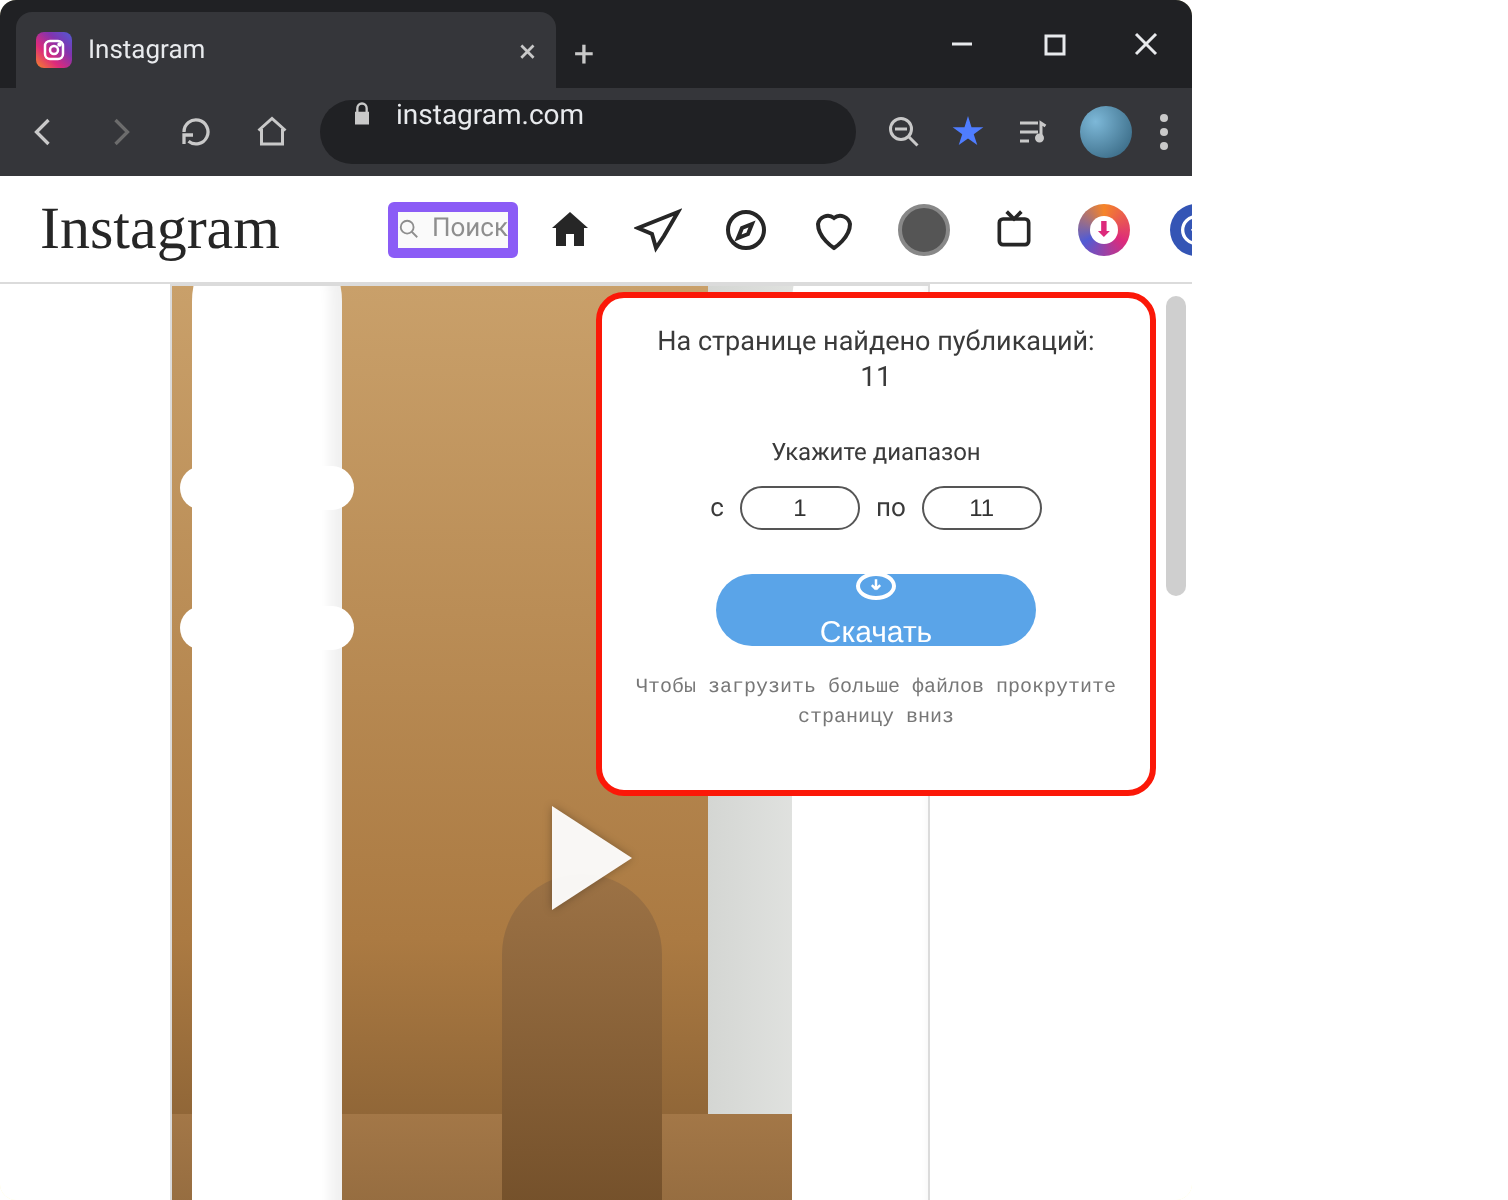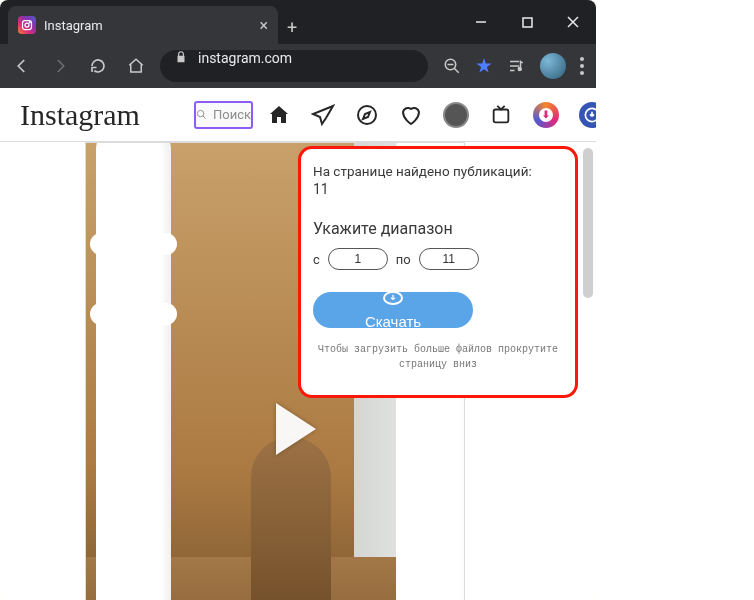--- a/index.html
+++ b/index.html
@@ -20,21 +20,21 @@
   .addr .host { color:#e8eaed; }
   .toolbar-right { display:flex; align-items:center; gap:10px; }
   .chip-star { width:16px; height:16px; background:#4f7dff; clip-path: polygon(50% 0,61% 35%,98% 35%,68% 57%,79% 91%,50% 70%,21% 91%,32% 57%,2% 35%,39% 35%); }
   .avatar { width:26px; height:26px; border-radius:50%; background: radial-gradient(circle at 30% 30%, #7db8d8, #2f5e78); }
   .dots { display:flex; flex-direction:column; gap:3px; padding:4px; }
   .dots span { width:4px;height:4px;background:#c9c9c9;border-radius:50%; }
   
   .content { flex:1 1 auto; background:#fff; position:relative; overflow:hidden; }
   .ig-header { height:54px; border-bottom:1px solid #dbdbdb; display:flex; align-items:center; padding:0 20px; gap:14px; }
   .ig-logo { font-family: 'Brush Script MT', cursive; font-size:30px; font-weight:500; color:#262626; letter-spacing:0px; }
-  .ig-search { width:210px; height:28px; background:#fafafa; border:2px solid #8b5cf6; border-radius:3px; display:flex; align-items:center; justify-content:center; gap:6px; color:#8e8e8e; font-size:13px; margin-left:40px; }
+  .ig-search { width:210px; height:28px; background:#fafafa; border:5px solid #8b5cf6; border-radius:3px; display:flex; align-items:center; justify-content:center; gap:6px; color:#8e8e8e; font-size:13px; margin-left:40px; }
   .ig-nav { margin-left:auto; display:flex; align-items:center; gap:20px; }
   .ig-nav .nav-ic { width:24px; height:24px; color:#262626; display:flex; align-items:center; justify-content:center; }
   .story { width:26px;height:26px;border-radius:50%; background:#555; border:2px solid #888; }
   .ext-icon { width:26px; height:26px; border-radius:50%; display:flex; align-items:center; justify-content:center; }
   .ext1 { background: conic-gradient(#f58529,#dd2a7b,#515bd4,#f58529); }
   .ext1-inner { width:14px;height:14px;border-radius:50%;background:#fff; display:flex;align-items:center;justify-content:center;color:#dd2a7b;font-size:10px;font-weight:bold; }
   .ext2 { background:#3455b5; color:#fff; position:relative; }
   
   .feed { position:absolute; left:85px; top:54px; right:0; bottom:0; }
   .media { position:absolute; left:0; top:0; width:380px; height:546px; background: linear-gradient(180deg,#c9a06a 0%, #ab7a42 60%, #6a4a28 100%); border:1px solid #dbdbdb; overflow:hidden; }
@@ -46,24 +46,24 @@
   .balu { position:absolute; top:-30px; width:75px; height:620px; background:#fff; border-radius:40px; box-shadow: inset -6px 0 6px rgba(0,0,0,0.06); }
   .b1 { left:10px; }
   .b2 { left:310px; }
   .balu::before,.balu::after { content:""; position:absolute; left:-6px; right:-6px; height:22px; background:#fff; border-radius:20px; }
   .balu::before { top:120px; }
   .balu::after { top:190px; }
   .watermark { position:absolute; left:100px; top:80px; width:70px; height:56px; background:#fff; border-radius:50% 50% 48% 48%; display:flex; align-items:flex-end; justify-content:center; font-size:7px; font-weight:bold; color:#000; padding-bottom:8px; letter-spacing:-0.3px; box-shadow:0 1px 2px rgba(0,0,0,0.2); }
   .watermark::before { content:""; position:absolute; top:6px; width:34px; height:26px; background:#caa574; border-radius:50% 50% 40% 40%; }
   .play { position:absolute; left:190px; top:260px; width:0;height:0; border-left:40px solid rgba(255,255,255,0.95); border-top:26px solid transparent; border-bottom:26px solid transparent; filter: drop-shadow(0 0 2px rgba(0,0,0,0.3)); }
   
-  .popup { position:absolute; right:18px; top:58px; width:280px; height:252px; background:#fff; border:3px solid #fb1808; border-radius:14px; padding:14px 12px 10px; display:flex; flex-direction:column; align-items:flex-start; color:#3a3a3a; }
+  .popup { position:absolute; right:18px; top:58px; width:280px; height:252px; background:#fff; border:3px solid #fb1808; border-radius:14px; padding:14px 12px 10px; display:flex; flex-direction:column; align-items:center; color:#3a3a3a; }
   .popup .line { font-size:13.5px; text-align:center; }
   .popup .count { font-size:14px; margin-top:2px; }
-  .popup .range-label { margin-top:22px; font-size:16px; }
+  .popup .range-label { margin-top:22px; font-size:12px; }
   .range-row { margin-top:10px; display:flex; align-items:center; gap:8px; font-size:13px; }
   .pill-input { width:60px; height:22px; border:1px solid #555; border-radius:11px; text-align:center; font-size:12px; background:#fff; color:#333; }
   .dl-btn { margin-top:22px; width:160px; height:36px; background:#5aa4e8; border:none; border-radius:18px; color:#fff; font-size:15px; display:flex; align-items:center; justify-content:center; gap:8px; cursor:pointer;flex-direction:column; }
   .dl-btn .circ { width:20px;height:20px;border:2px solid #fff;border-radius:50%; display:flex;align-items:center;justify-content:center; }
   .hint { margin-top:14px; font-size:10px; color:#777; text-align:center; line-height:1.5;font-family:Liberation Mono, monospace; }
   
   .scroll { position:absolute; right:3px; top:60px; width:10px; height:150px; background:#cfcfcf; border-radius:5px; }
   
   .arrow { position:absolute; pointer-events:none; z-index:50; }
 </style>

